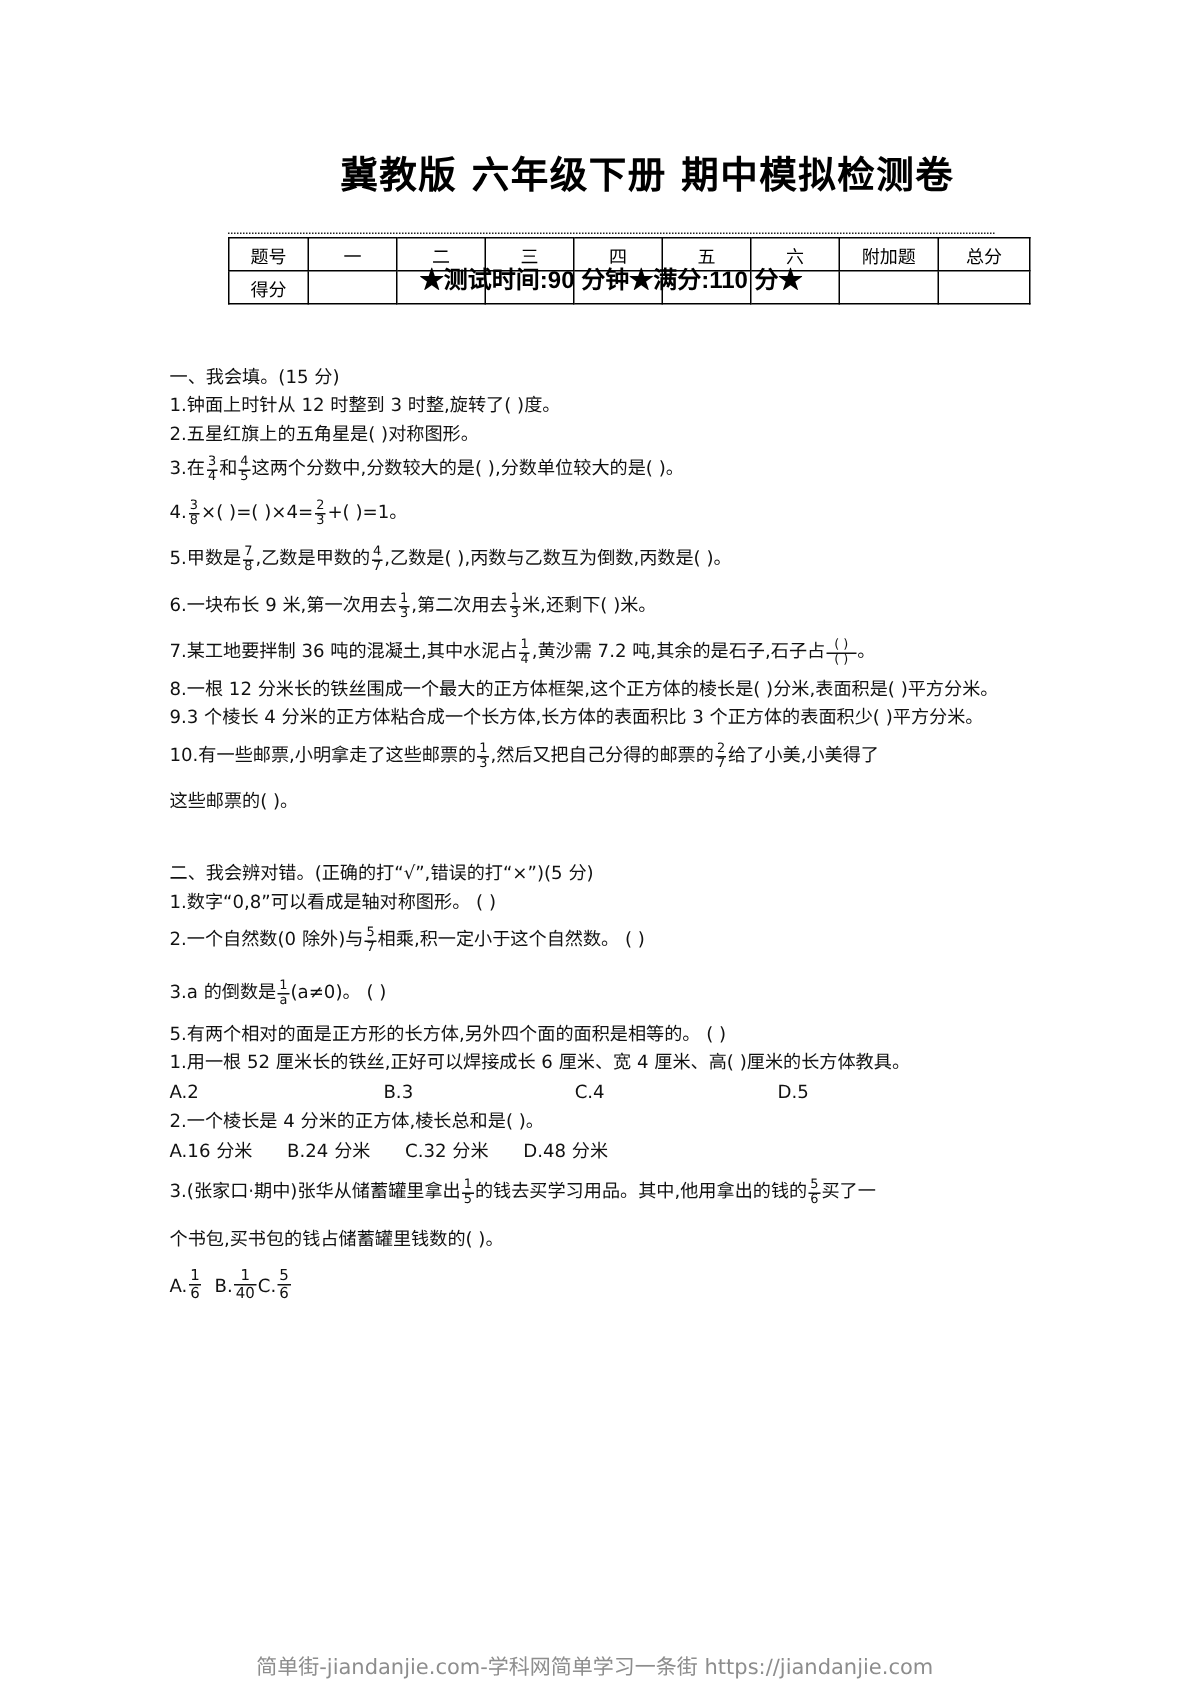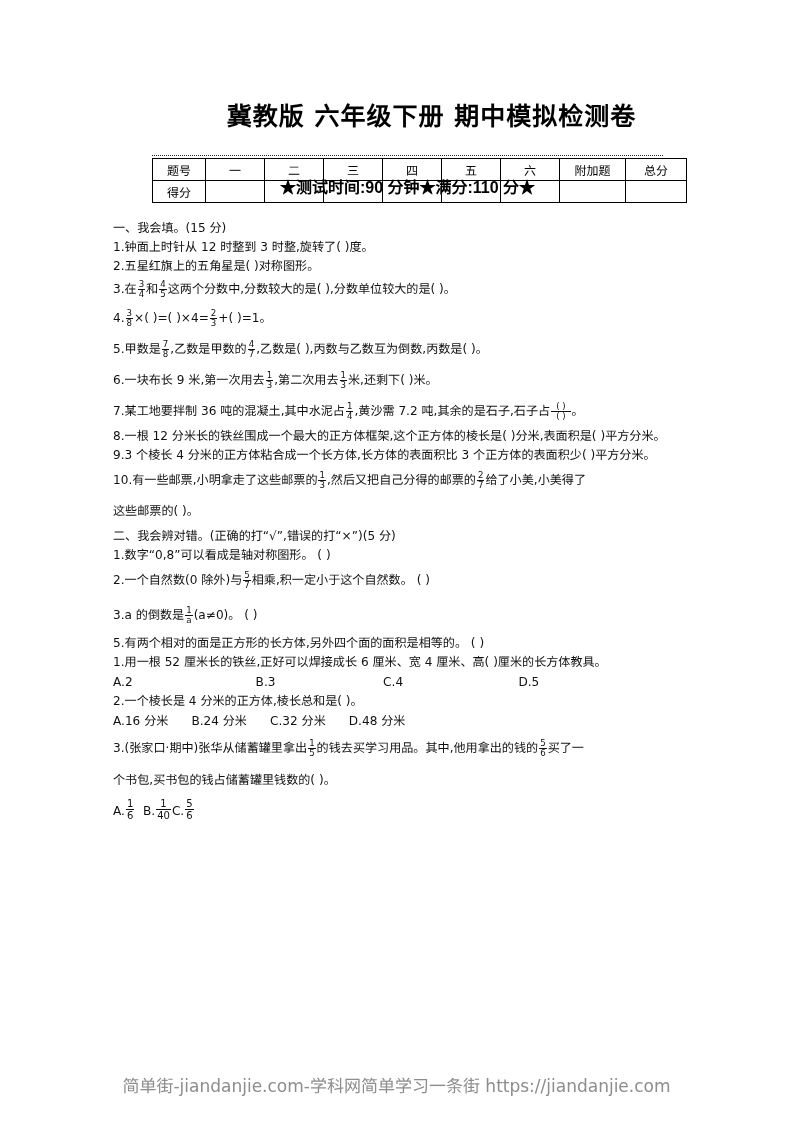--- a/index.html
+++ b/index.html
@@ -103,20 +103,21 @@
     line-height: 19px;
     color: #111;
     white-space: nowrap;
   }
   .line.wrap { white-space: normal; }
   .sec-head {
     font-family: "DejaVu Sans", "Liberation Sans", sans-serif;
     font-size: 12.1px;
     line-height: 19px;
     color: #111;
+    margin-top: 23px;
   }
   .tall { line-height: 27px; }
   .taller { line-height: 31px; }
 
   .opts {
     font-family: "DejaVu Sans", "Liberation Sans", sans-serif;
     font-size: 12.1px;
     line-height: 20px;
     color: #111;
     white-space: pre;
@@ -146,25 +147,25 @@
     border-top: 1px solid #111;
     padding: 0 1px;
   }
   .frac.wide .num, .frac.wide .den { padding: 0 5px; }
   .frac.big .num, .frac.big .den { font-size: 10px; line-height: 11px; }
 
   
   .footer {
     position: absolute;
     left: 0;
-    top: 1072px;
-    width: 793px;
-    text-align: center;
-    font-family: "DejaVu Sans", "Liberation Sans", sans-serif;
-    font-size: 17px;
+    top: 1100px;
+    width: 793px;
+    text-align: center;
+    font-family: "DejaVu Sans", "Liberation Sans", sans-serif;
+    font-size: 14px;
     color: #8d8d8d;
     white-space: nowrap;
   }
 </style>
 </head>
 <body>
 
 <div class="page">
 
   <div class="title">冀教版 六年级下册 期中模拟检测卷</div>

